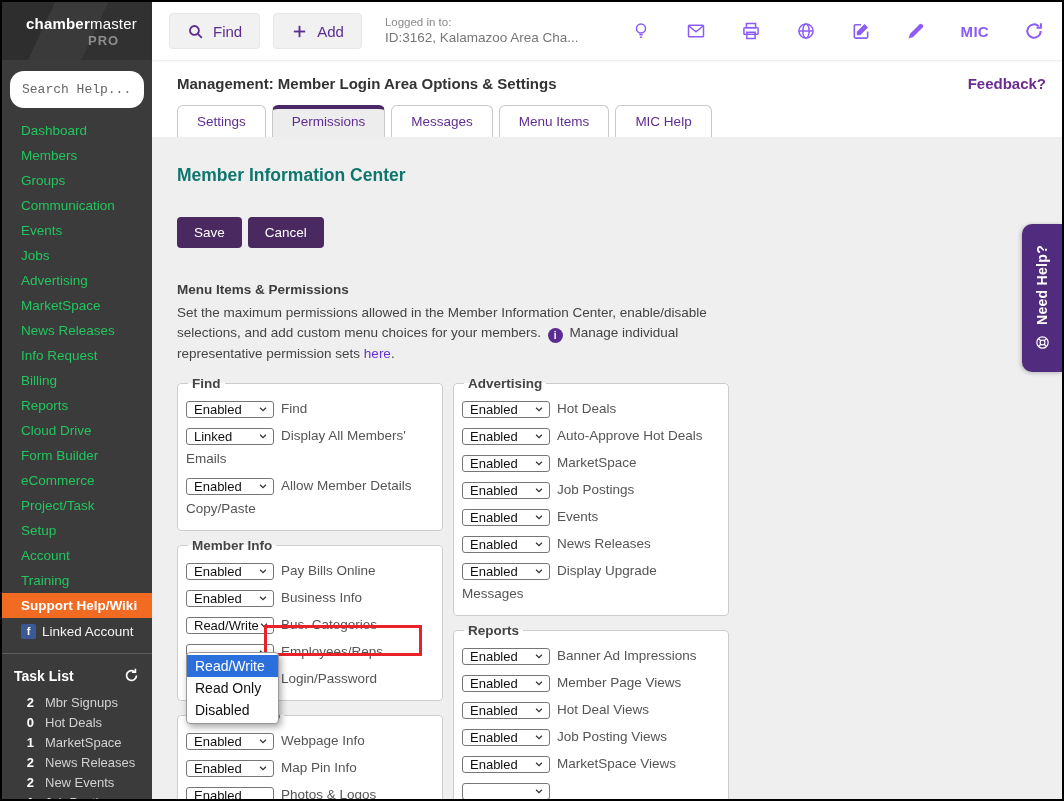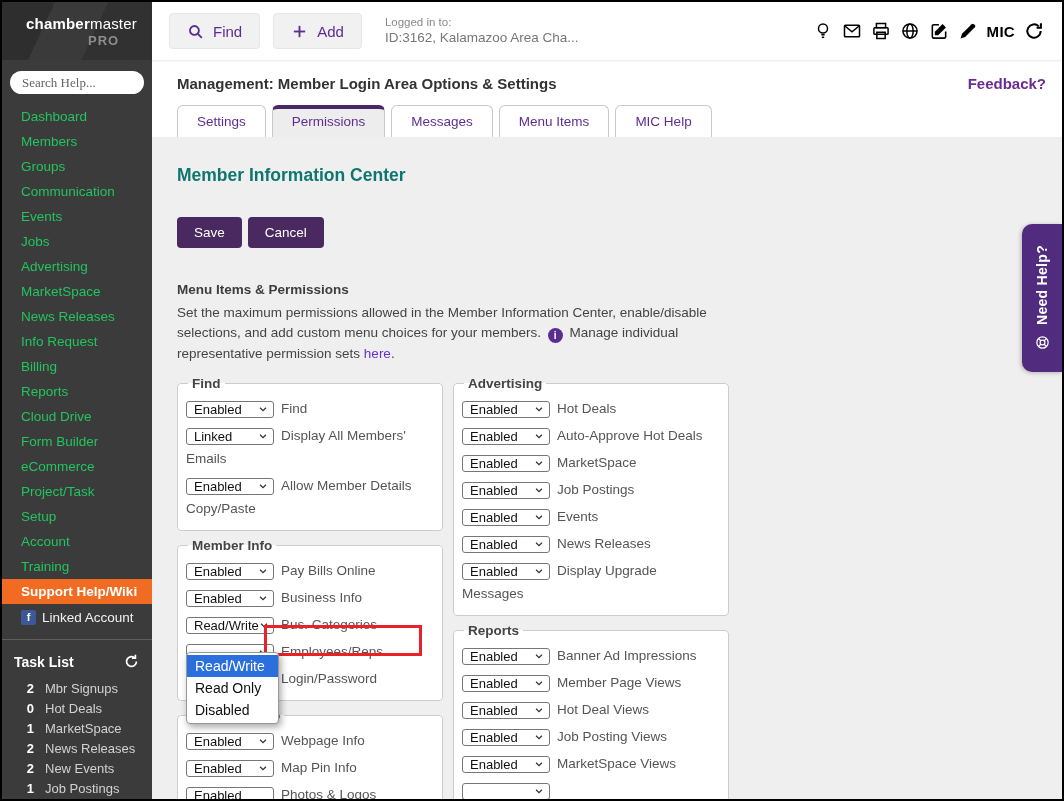--- a/index.html
+++ b/index.html
@@ -10,23 +10,23 @@
 
   
   .sidebar { width:150px; flex:none; background:#3b3b3b; color:#f2f2f2; display:flex;
              flex-direction:column; overflow:hidden; }
   .logo { height:58px; flex:none; background:linear-gradient(115deg,#2e2e2e 0 30%,#3a3a3a 30% 60%,#313131 60%);
           padding:13px 0 0 24px; }
   .logo-line1 { font-size:15px; color:#fff; letter-spacing:.2px; }
   .logo-line1 b { font-weight:bold; }
   .logo-line2 { font-size:13px; font-weight:bold; color:#8d8d8d; letter-spacing:1px; margin:1px 0 0 62px; }
   .search-wrap { padding:11px 8px 6px 8px; }
-  .search-input { width:100%; height:23px; border:none; border-radius:14px; padding:0 12px;
+  .search-input { width:100%; height:37px; border:none; border-radius:14px; padding:0 12px;
                   font-size:13px; color:#333; background:#fff; outline:none;
-                  font-family:Liberation Serif, serif; }
+                  font-family:Liberation Mono, monospace; }
   .search-input::placeholder { color:#666; }
   .side-items { margin-top:4px; }
   .side-item { font-size:13.5px; padding:5px 4px 5px 19px; color:#22c55e; cursor:pointer; white-space:nowrap; }
   .side-item.active { background:#f26b22; color:#fff;font-weight:bold; }
   .linked { display:flex; align-items:center; gap:6px; font-size:13.5px; padding:6px 4px 6px 19px; }
   .fb-badge { width:15px; height:15px; background:#3b5998; color:#fff; border-radius:2px;
               font-size:11px; font-weight:bold; display:inline-flex; align-items:center;
               justify-content:center; line-height:1; }
   .side-divider { border-top:1px solid #5e5e5e; margin:8px 0 0 0; }
   .tasklist { padding:13px 12px 0 12px; }
@@ -45,21 +45,21 @@
   .topbar { height:58px; flex:none; background:#fff; display:flex; align-items:center;
             padding:0 18px 0 17px; box-shadow:0 1px 2px rgba(0,0,0,.10); position:relative; z-index:3; }
   .topbar-btn { display:inline-flex; align-items:center; gap:9px; background:#f1f1f1;
                 border:1px solid #e6e6e6; border-radius:4px; padding:0 17px; height:36px;
                 color:#5c2d91; font-size:15px; cursor:pointer; }
   .topbar-btn + .topbar-btn { margin-left:13px; }
   .topbar-btn svg { width:17px; height:17px; }
   .login-info { margin-left:23px; line-height:1.25; }
   .login-label { font-size:11.5px; color:#8a8a8a; }
   .login-value { font-size:13.5px; color:#777; }
-  .icon-row { margin-left:auto; display:flex; align-items:center; gap:9px; color:#000000;text-align:right; }
+  .icon-row { margin-left:auto; display:flex; align-items:center; gap:35px; color:#8b5cf6;text-align:right; }
   .icon-row svg { width:20px; height:20px; display:block; cursor:pointer; }
   .mic-text { font-size:15px; font-weight:bold; letter-spacing:.3px; cursor:pointer; }
 
   
   .header { background:#fff; padding:15px 16px 0 25px; flex:none; }
   .title-row { display:flex; align-items:baseline; justify-content:space-between; }
   .page-title { font-size:15px; font-weight:bold; color:#333; }
   .feedback-link { font-size:15px; font-weight:bold; color:#6a2c91; cursor:pointer;margin-left:36px; }
   .tabs { display:flex; gap:6px; margin-top:13px; }
   .tab { background:#fff; border:1px solid #c9c9c9; border-bottom:none; border-radius:6px 6px 0 0;

